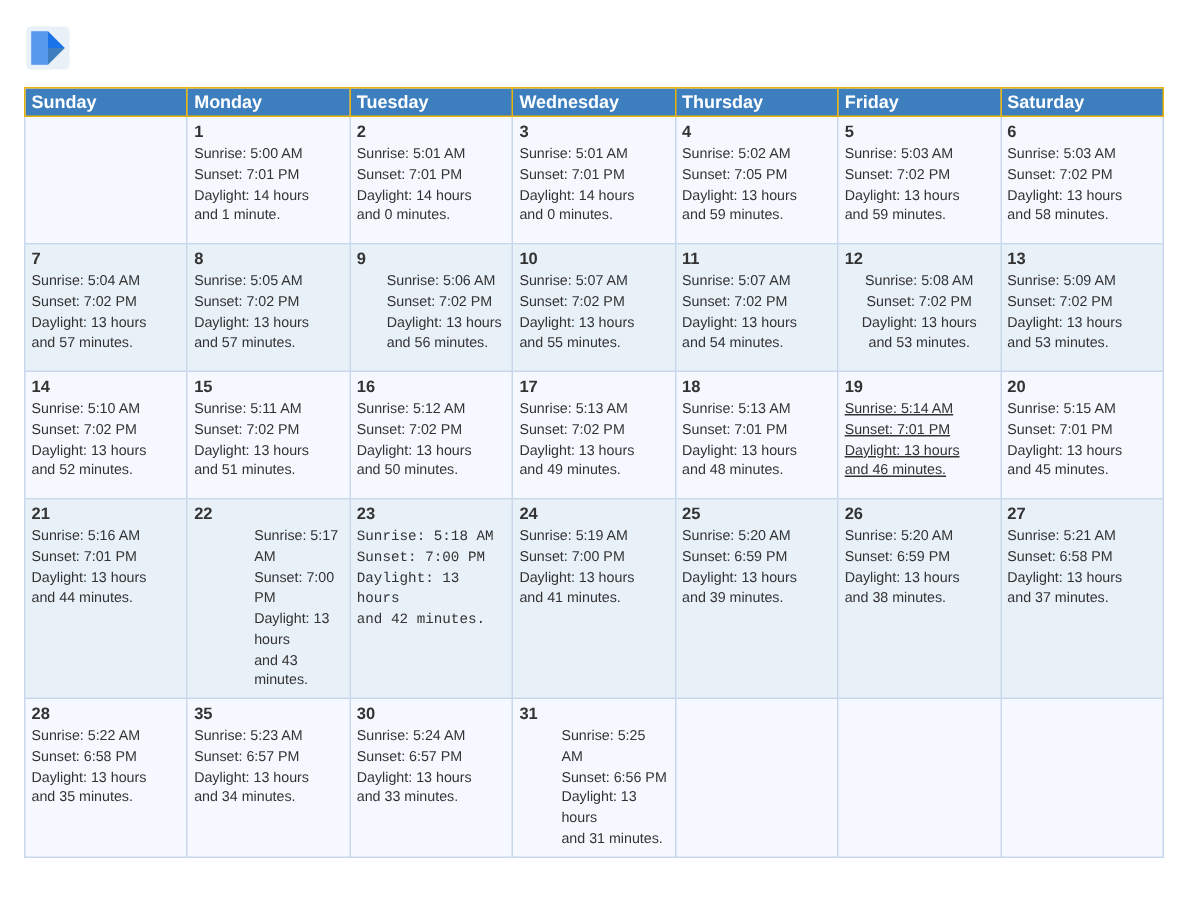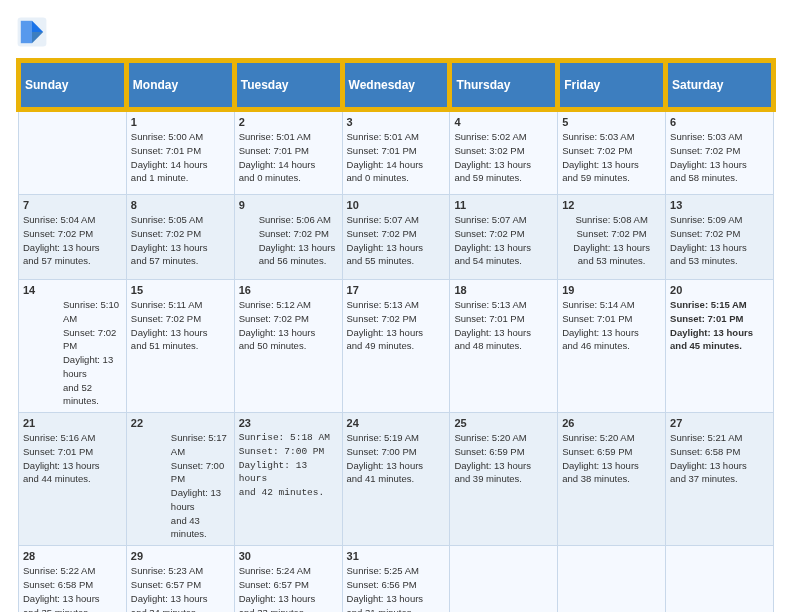--- a/index.html
+++ b/index.html
@@ -50,23 +50,23 @@
     table {
       width: 100%;
       border-collapse: collapse;
       table-layout: fixed;
     }
     thead tr th {
       background-color: #3d7ebf;
       color: #fff;
       font-size: 12px;
       font-weight: bold;
-      padding: 15px 4px;
+      padding: 2px 4px;
       text-align: left;
-      border: 5px solid #eab308;
+      border: 1px solid #eab308;
     }
     tbody tr td {
       vertical-align: top;
       border: 1px solid #c8d8ea;
       padding: 4px 4px;
       font-size: 10px;
       color: #333;
       height: 85px;
     }
     tbody tr:nth-child(odd) {
@@ -139,21 +139,21 @@
         <td>
           <div class="day-num">3</div>
           <div class="day-info" style="white-space: pre-line;">Sunrise: 5:01 AM
 Sunset: 7:01 PM
 Daylight: 14 hours
 and 0 minutes.</div>
         </td>
         <td>
           <div class="day-num">4</div>
           <div class="day-info" style="white-space: pre-line;">Sunrise: 5:02 AM
-Sunset: 3:02 PM
+Sunset: 7:05 PM
 Daylight: 13 hours
 and 59 minutes.</div>
         </td>
         <td>
           <div class="day-num">5</div>
           <div class="day-info" style="white-space: pre-line;">Sunrise: 5:03 AM
 Sunset: 7:02 PM
 Daylight: 13 hours
 and 59 minutes.</div>
         </td>
@@ -212,21 +212,21 @@
           <div class="day-num">13</div>
           <div class="day-info" style="white-space: pre-line;">Sunrise: 5:09 AM
 Sunset: 7:02 PM
 Daylight: 13 hours
 and 53 minutes.</div>
         </td>
       </tr>
       <tr>
         <td>
           <div class="day-num">14</div>
-          <div class="day-info" style="white-space: pre-line; margin-left: 40px;">Sunrise: 5:10 AM
+          <div class="day-info" style="white-space: pre-line;">Sunrise: 5:10 AM
 Sunset: 7:02 PM
 Daylight: 13 hours
 and 52 minutes.</div>
         </td>
         <td>
           <div class="day-num">15</div>
           <div class="day-info" style="white-space: pre-line;">Sunrise: 5:11 AM
 Sunset: 7:02 PM
 Daylight: 13 hours
 and 51 minutes.</div>
@@ -247,28 +247,28 @@
         </td>
         <td>
           <div class="day-num">18</div>
           <div class="day-info" style="white-space: pre-line;">Sunrise: 5:13 AM
 Sunset: 7:01 PM
 Daylight: 13 hours
 and 48 minutes.</div>
         </td>
         <td>
           <div class="day-num">19</div>
-          <div class="day-info" style="white-space: pre-line;">Sunrise: 5:14 AM
+          <div class="day-info" style="white-space: pre-line; text-decoration: underline;">Sunrise: 5:14 AM
 Sunset: 7:01 PM
 Daylight: 13 hours
 and 46 minutes.</div>
         </td>
         <td>
           <div class="day-num">20</div>
-          <div class="day-info" style="white-space: pre-line; font-weight: bold;">Sunrise: 5:15 AM
+          <div class="day-info" style="white-space: pre-line;">Sunrise: 5:15 AM
 Sunset: 7:01 PM
 Daylight: 13 hours
 and 45 minutes.</div>
         </td>
       </tr>
       <tr>
         <td>
           <div class="day-num">21</div>
           <div class="day-info" style="white-space: pre-line;">Sunrise: 5:16 AM
 Sunset: 7:01 PM
@@ -320,36 +320,36 @@
       </tr>
       <tr>
         <td>
           <div class="day-num">28</div>
           <div class="day-info" style="white-space: pre-line;">Sunrise: 5:22 AM
 Sunset: 6:58 PM
 Daylight: 13 hours
 and 35 minutes.</div>
         </td>
         <td>
-          <div class="day-num">29</div>
+          <div class="day-num">35</div>
           <div class="day-info" style="white-space: pre-line;">Sunrise: 5:23 AM
 Sunset: 6:57 PM
 Daylight: 13 hours
 and 34 minutes.</div>
         </td>
         <td>
           <div class="day-num">30</div>
           <div class="day-info" style="white-space: pre-line;">Sunrise: 5:24 AM
 Sunset: 6:57 PM
 Daylight: 13 hours
 and 33 minutes.</div>
         </td>
         <td>
           <div class="day-num">31</div>
-          <div class="day-info" style="white-space: pre-line;">Sunrise: 5:25 AM
+          <div class="day-info" style="white-space: pre-line; margin-left: 28px;">Sunrise: 5:25 AM
 Sunset: 6:56 PM
 Daylight: 13 hours
 and 31 minutes.</div>
         </td>
         <td></td>
         <td></td>
         <td></td>
       </tr>
     </tbody>
 </table>

